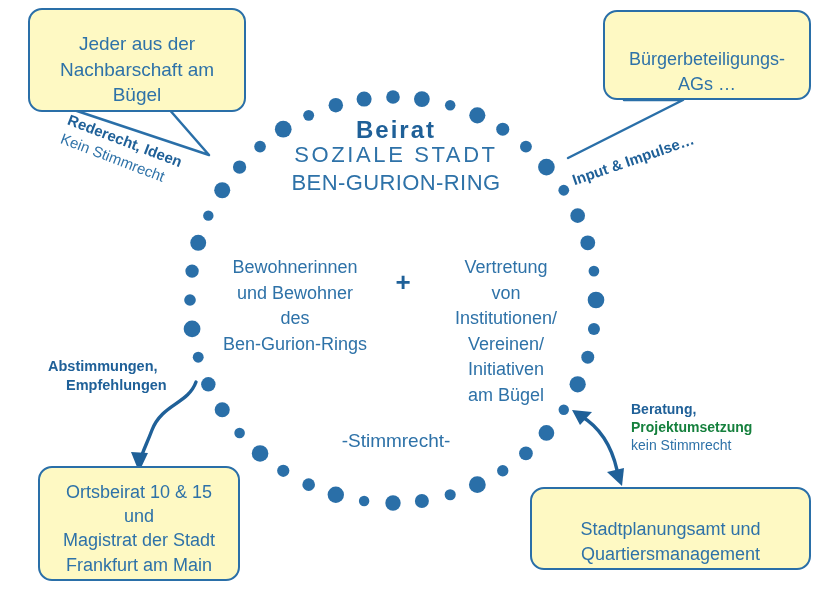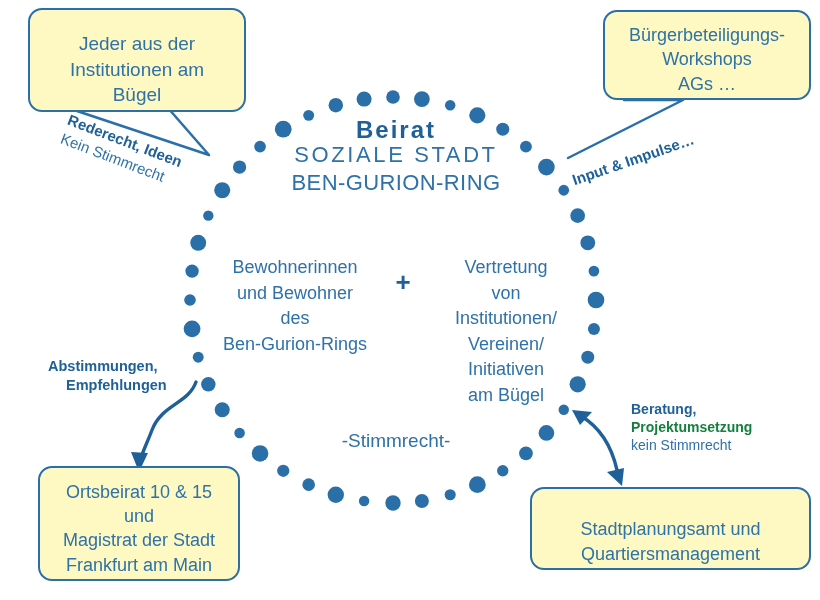--- a/index.html
+++ b/index.html
@@ -257,29 +257,28 @@
       <div>Initiativen</div>
       <div>am Bügel</div>
     </div>
   </div>
 
   <div class="stimmrecht">-Stimmrecht-</div>
 
   <div class="bubble bubble-top-left">
     <div class="bubble-inner">
       <div>Jeder aus der</div>
-      <div>Institutionen am</div>
+      <div>Nachbarschaft am</div>
       <div>Bügel</div>
     </div>
   </div>
 
   <div class="bubble bubble-top-right">
     <div class="bubble-inner">
       <div>Bürgerbeteiligungs-</div>
-      <div>Workshops</div>
       <div>AGs …</div>
     </div>
   </div>
 
   <div class="bubble box-bottom-left">
     <div class="bubble-inner">
       <div>Ortsbeirat 10 &amp; 15</div>
       <div>und</div>
       <div>Magistrat der Stadt</div>
       <div>Frankfurt am Main</div>

